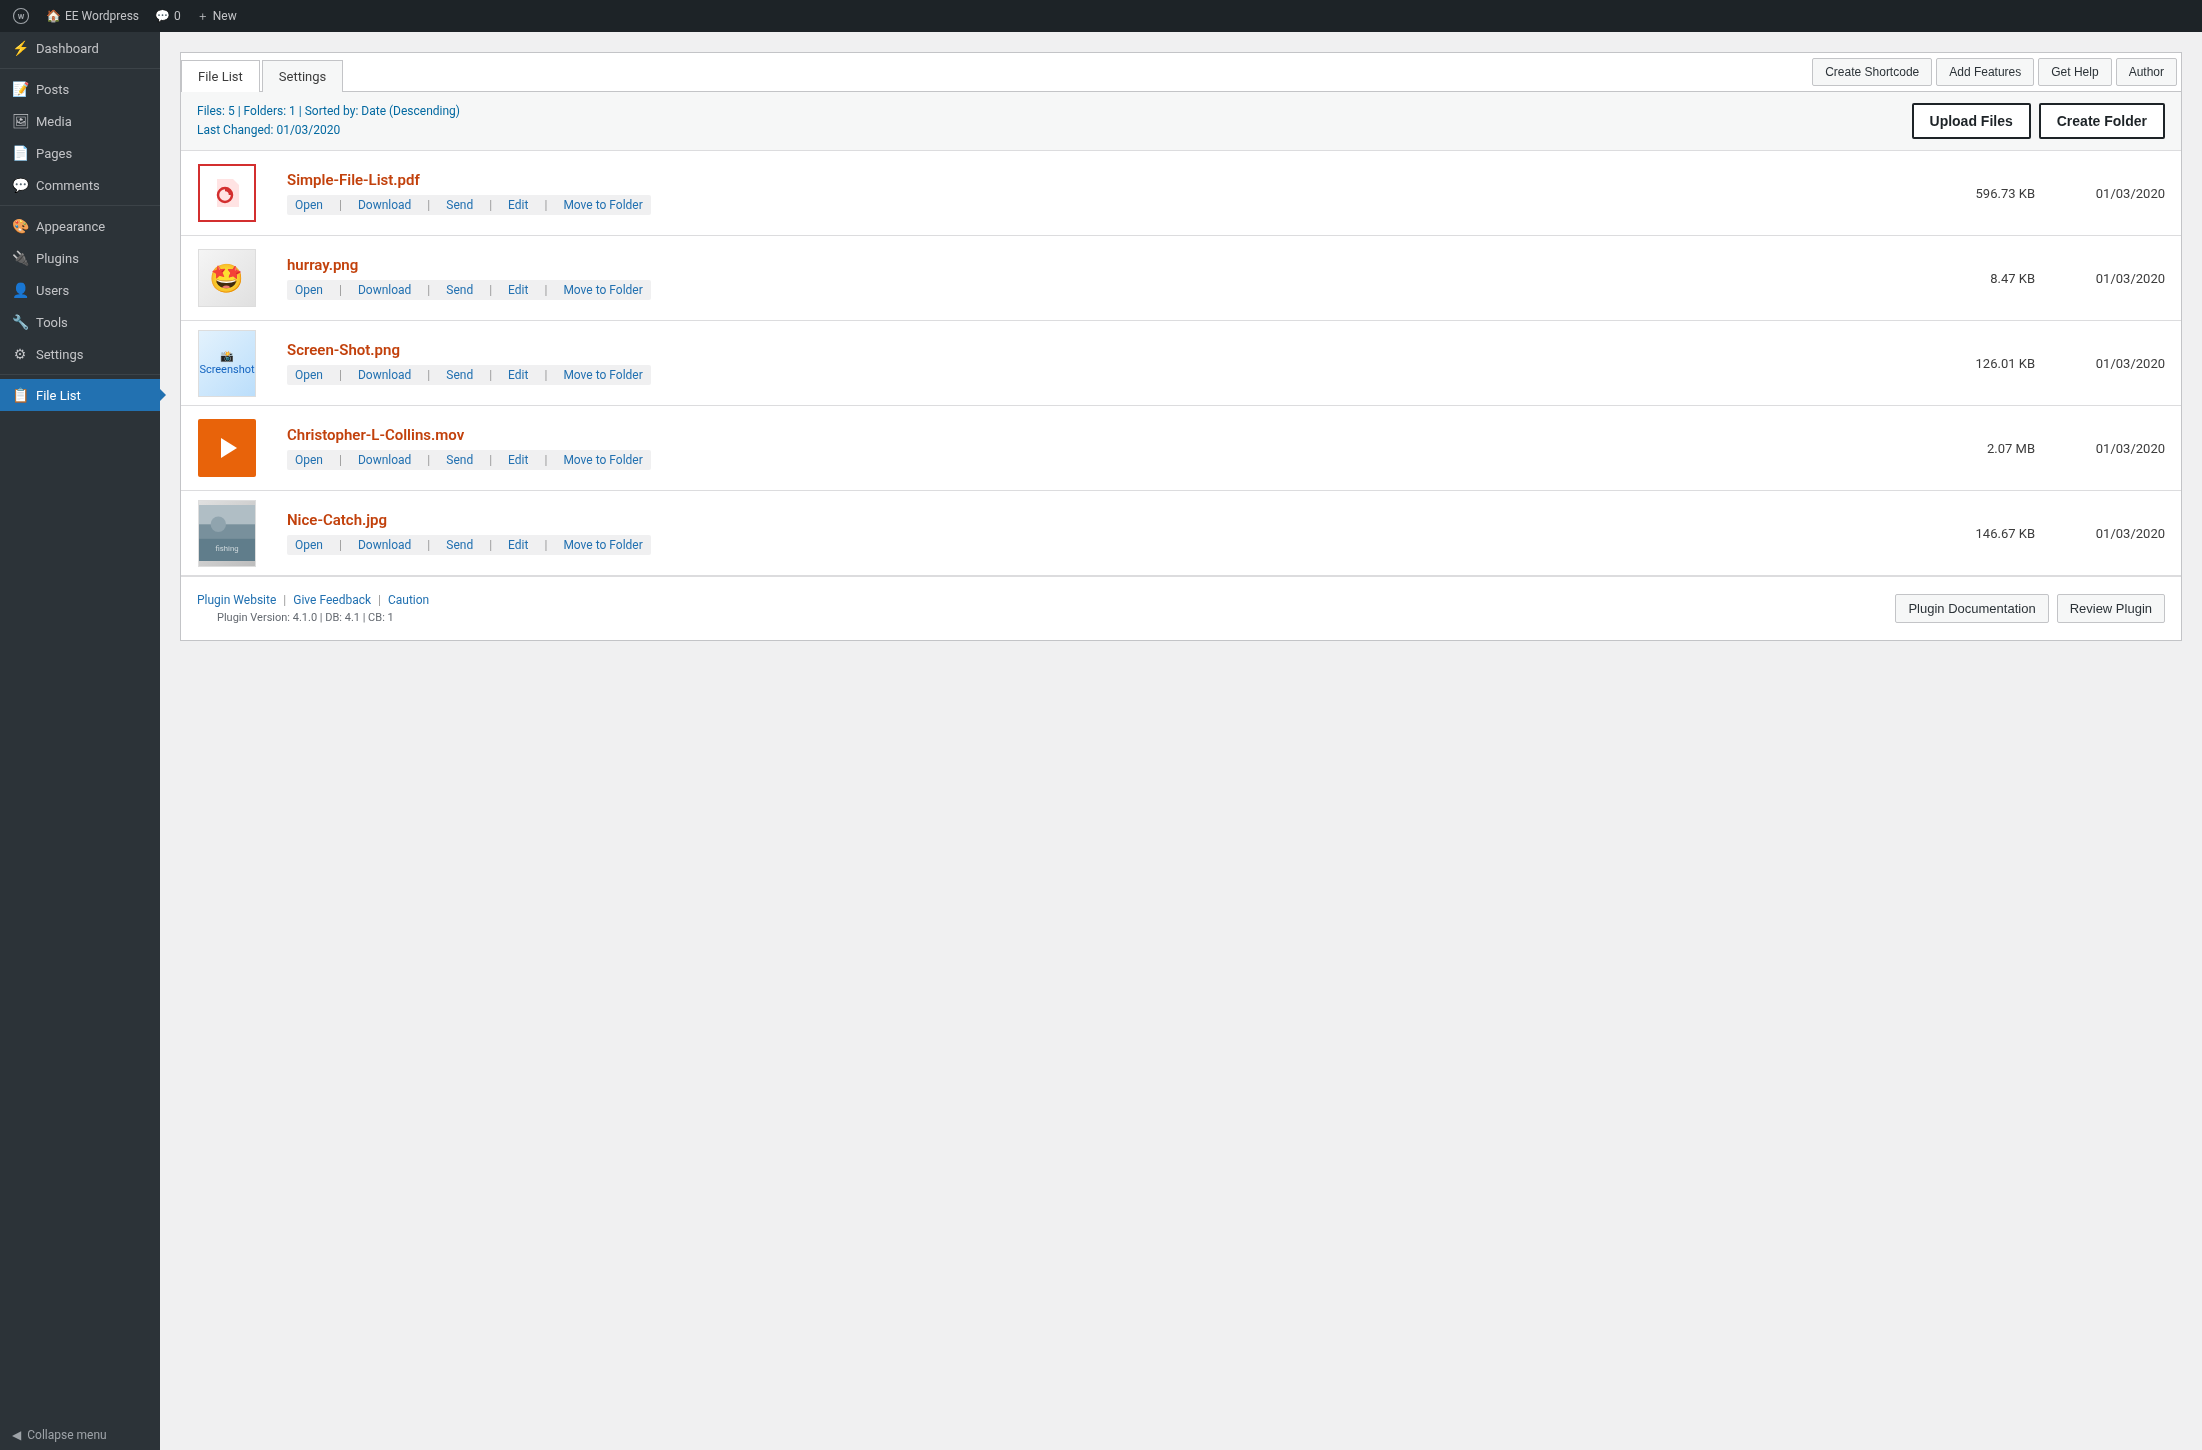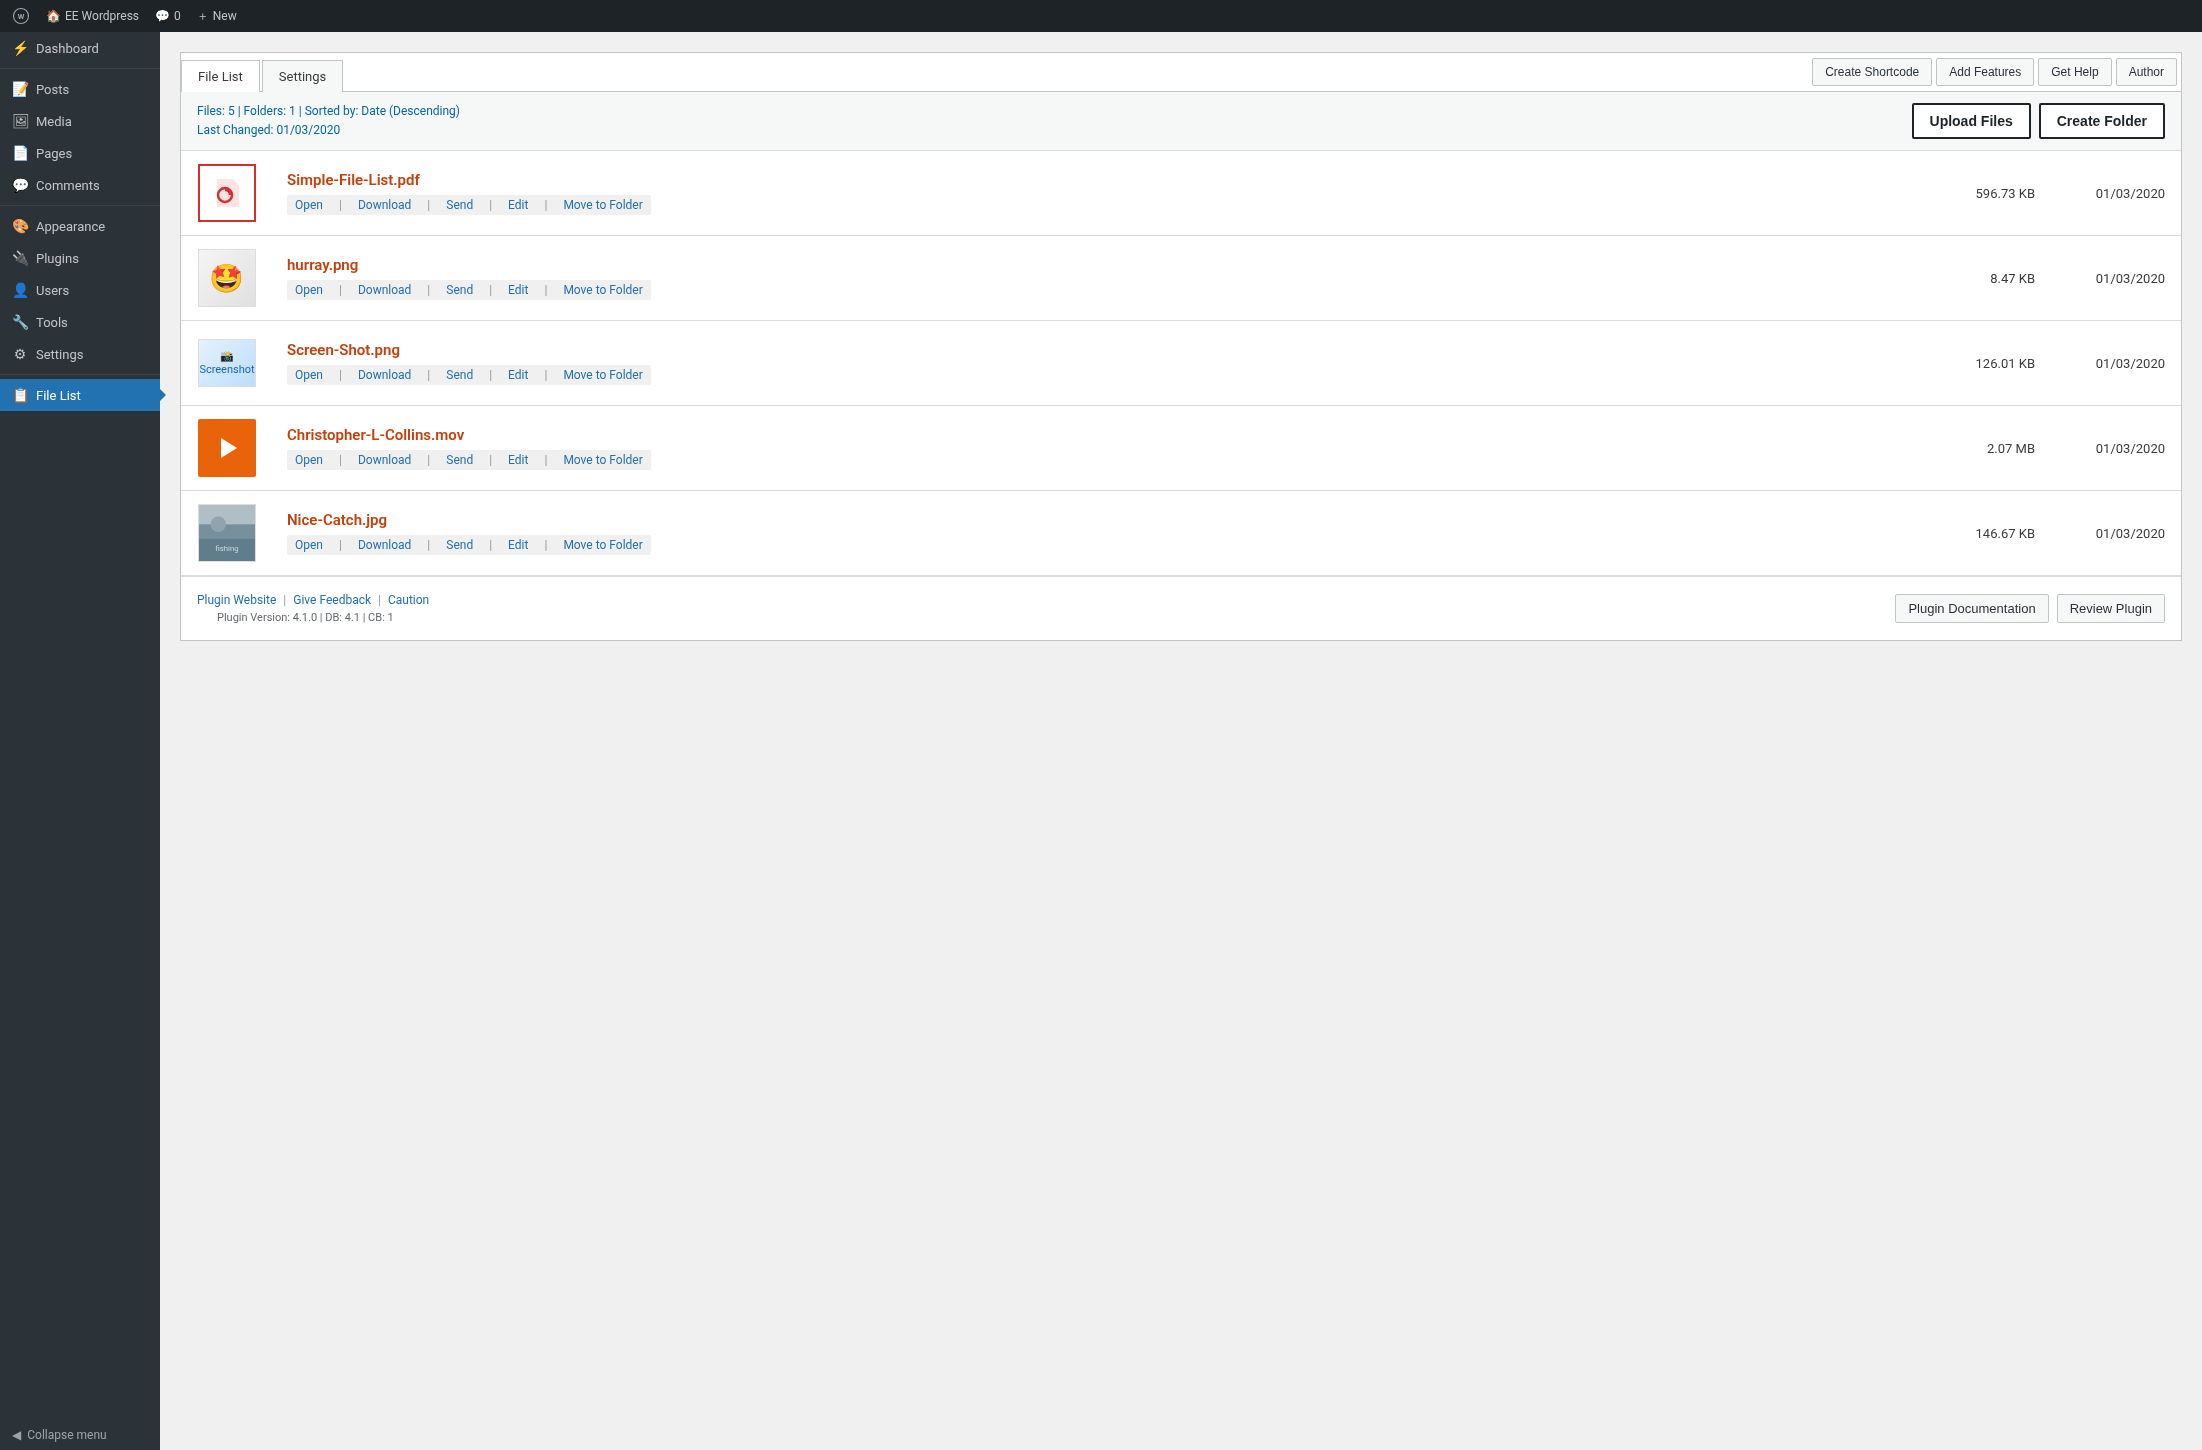--- a/index.html
+++ b/index.html
@@ -233,21 +233,21 @@
             <span class="file-action-sep">|</span>
             <a class="file-action-move">Move to Folder</a>
           </div>
         </div>
         <div class="file-size">8.47 KB</div>
         <div class="file-date">01/03/2020</div>
       </div>
 
       <div class="file-row">
         <div class="file-thumb">
-          <div class="screenshot-thumb" style="width:58px;height:48px;border:1px solid #ddd;">
+          <div class="screenshot-thumb" style="width:58px;height:67px;border:1px solid #ddd;">
             📸 Screenshot
           </div>
         </div>
         <div class="file-info">
           <a class="file-name">Screen-Shot.png</a>
           <div class="file-actions">
             <a class="file-action-link">Open</a>
             <span class="file-action-sep">|</span>
             <a class="file-action-link">Download</a>
             <span class="file-action-sep">|</span>
@@ -283,21 +283,21 @@
             <span class="file-action-sep">|</span>
             <a class="file-action-move">Move to Folder</a>
           </div>
         </div>
         <div class="file-size">2.07 MB</div>
         <div class="file-date">01/03/2020</div>
       </div>
 
       <div class="file-row">
         <div class="file-thumb">
-          <div class="photo-thumb" style="width:58px;height:58px;border:1px solid #ddd;">
+          <div class="photo-thumb" style="width:58px;height:67px;border:1px solid #ddd;">
             <svg width="58" height="58" viewBox="0 0 58 58">
               <rect width="58" height="58" fill="#b0bec5"></rect>
               <rect x="0" y="20" width="58" height="20" fill="#78909c"></rect>
               <circle cx="20" cy="20" r="8" fill="#90a4ae"></circle>
               <rect x="0" y="35" width="58" height="23" fill="#607d8b"></rect>
               <text x="29" y="48" text-anchor="middle" font-size="8" fill="#cfd8dc">fishing</text>
             </svg>
           </div>
         </div>
         <div class="file-info">

